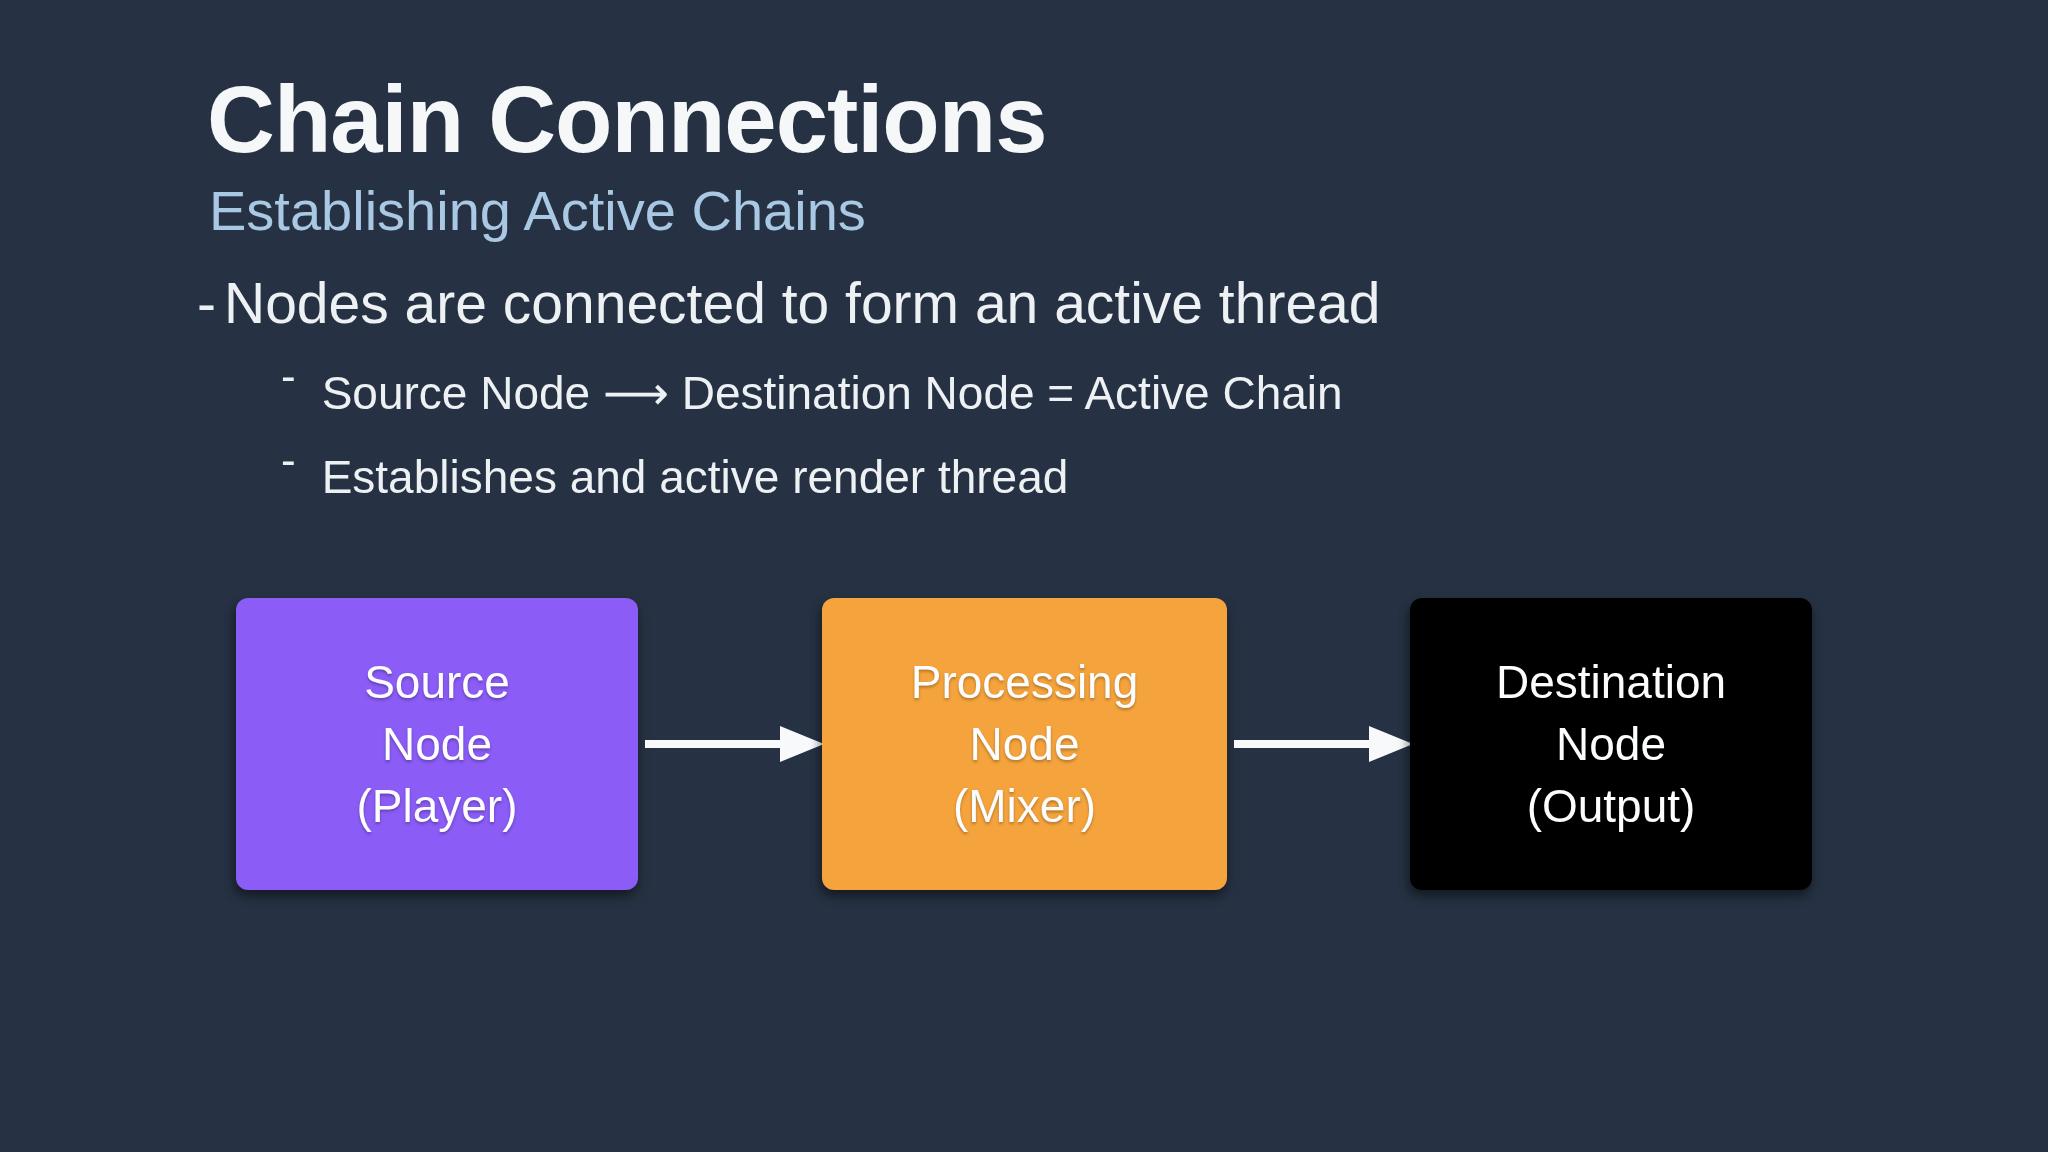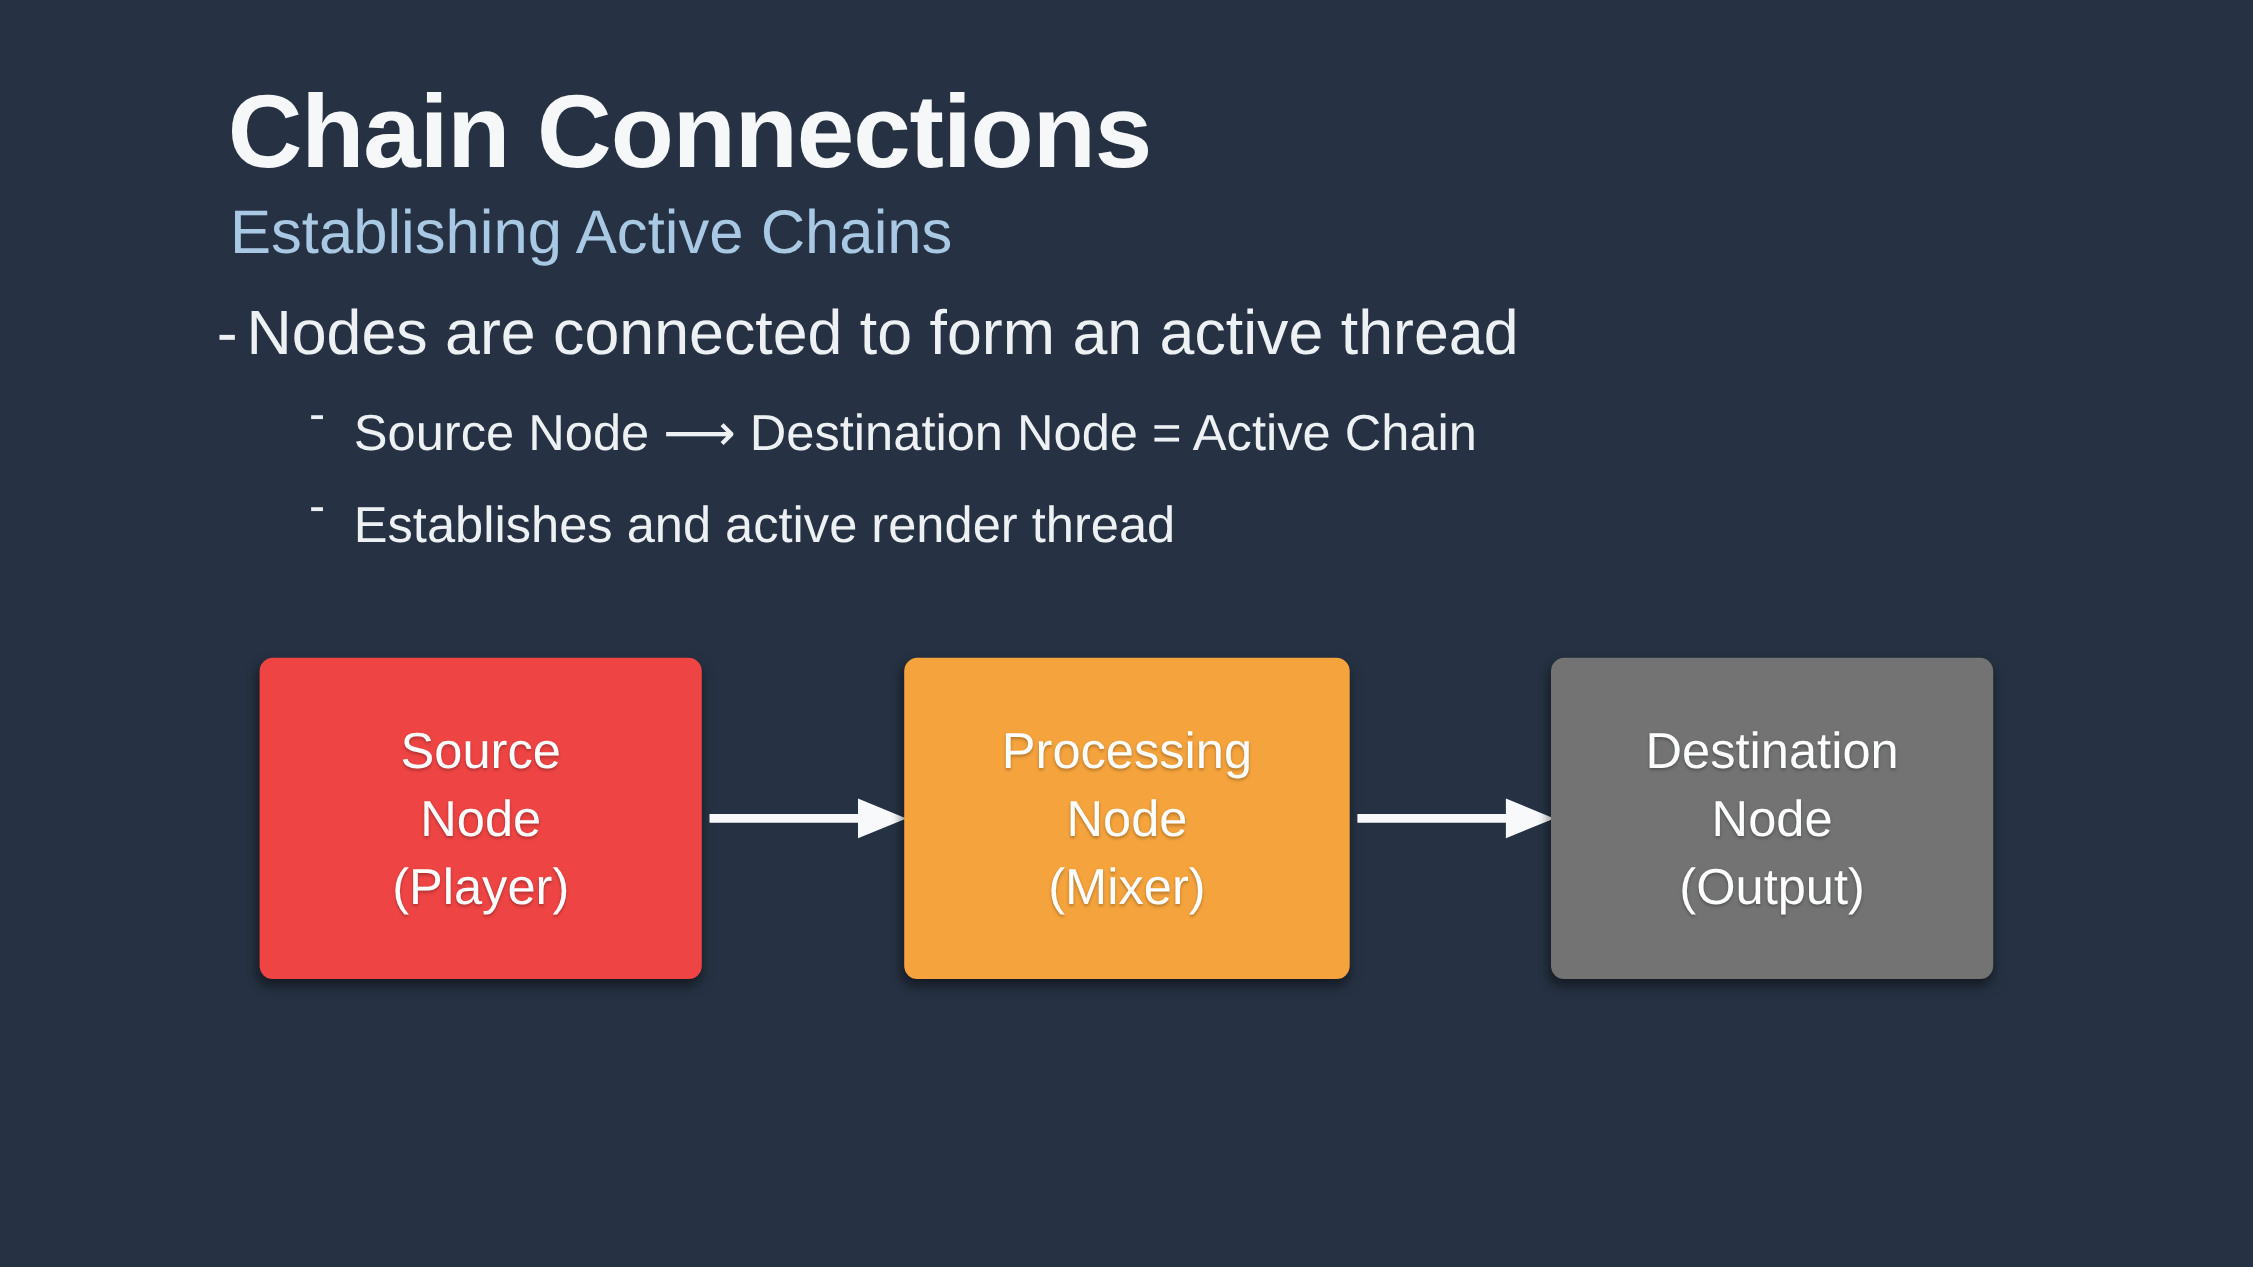--- a/index.html
+++ b/index.html
@@ -108,21 +108,21 @@
   </div>
 
   <div class="sub-bullet second">
     <span class="marker">-</span><span>Establishes and active render thread</span>
   </div>
 
   <div class="sub-bullet first">
     <span class="marker">-</span><span class="arrow-glyph">Source Node ⟶ Destination Node = Active Chain</span>
   </div>
 
-  <div class="node-box node-source" style="background-color: #ef4444;">
+  <div class="node-box node-source" style="background-color: #8b5cf6;">
     <div class="node-label">Source
 Node
 (Player)</div>
   </div>
 
   <svg class="flow-arrow flow-arrow-1" viewBox="0 0 184 44" xmlns="http://www.w3.org/2000/svg">
     <line x1="3" y1="22" x2="142" y2="22" stroke="#f7f9fa" stroke-width="8"></line>
     <polygon points="138,4 182,22 138,40" fill="#f7f9fa"></polygon>
   </svg>
 
@@ -130,19 +130,19 @@
     <div class="node-label">Processing
 Node
 (Mixer)</div>
   </div>
 
   <svg class="flow-arrow flow-arrow-2" viewBox="0 0 184 44" xmlns="http://www.w3.org/2000/svg">
     <line x1="3" y1="22" x2="142" y2="22" stroke="#f7f9fa" stroke-width="8"></line>
     <polygon points="138,4 182,22 138,40" fill="#f7f9fa"></polygon>
   </svg>
 
-  <div class="node-box node-destination" style="background-color: #737373; justify-content: center;">
+  <div class="node-box node-destination" style="background-color: #000000; justify-content: center;">
     <div class="node-label">Destination
 Node
 (Output)</div>
   </div>
 
 </div>
 
 </body></html>

